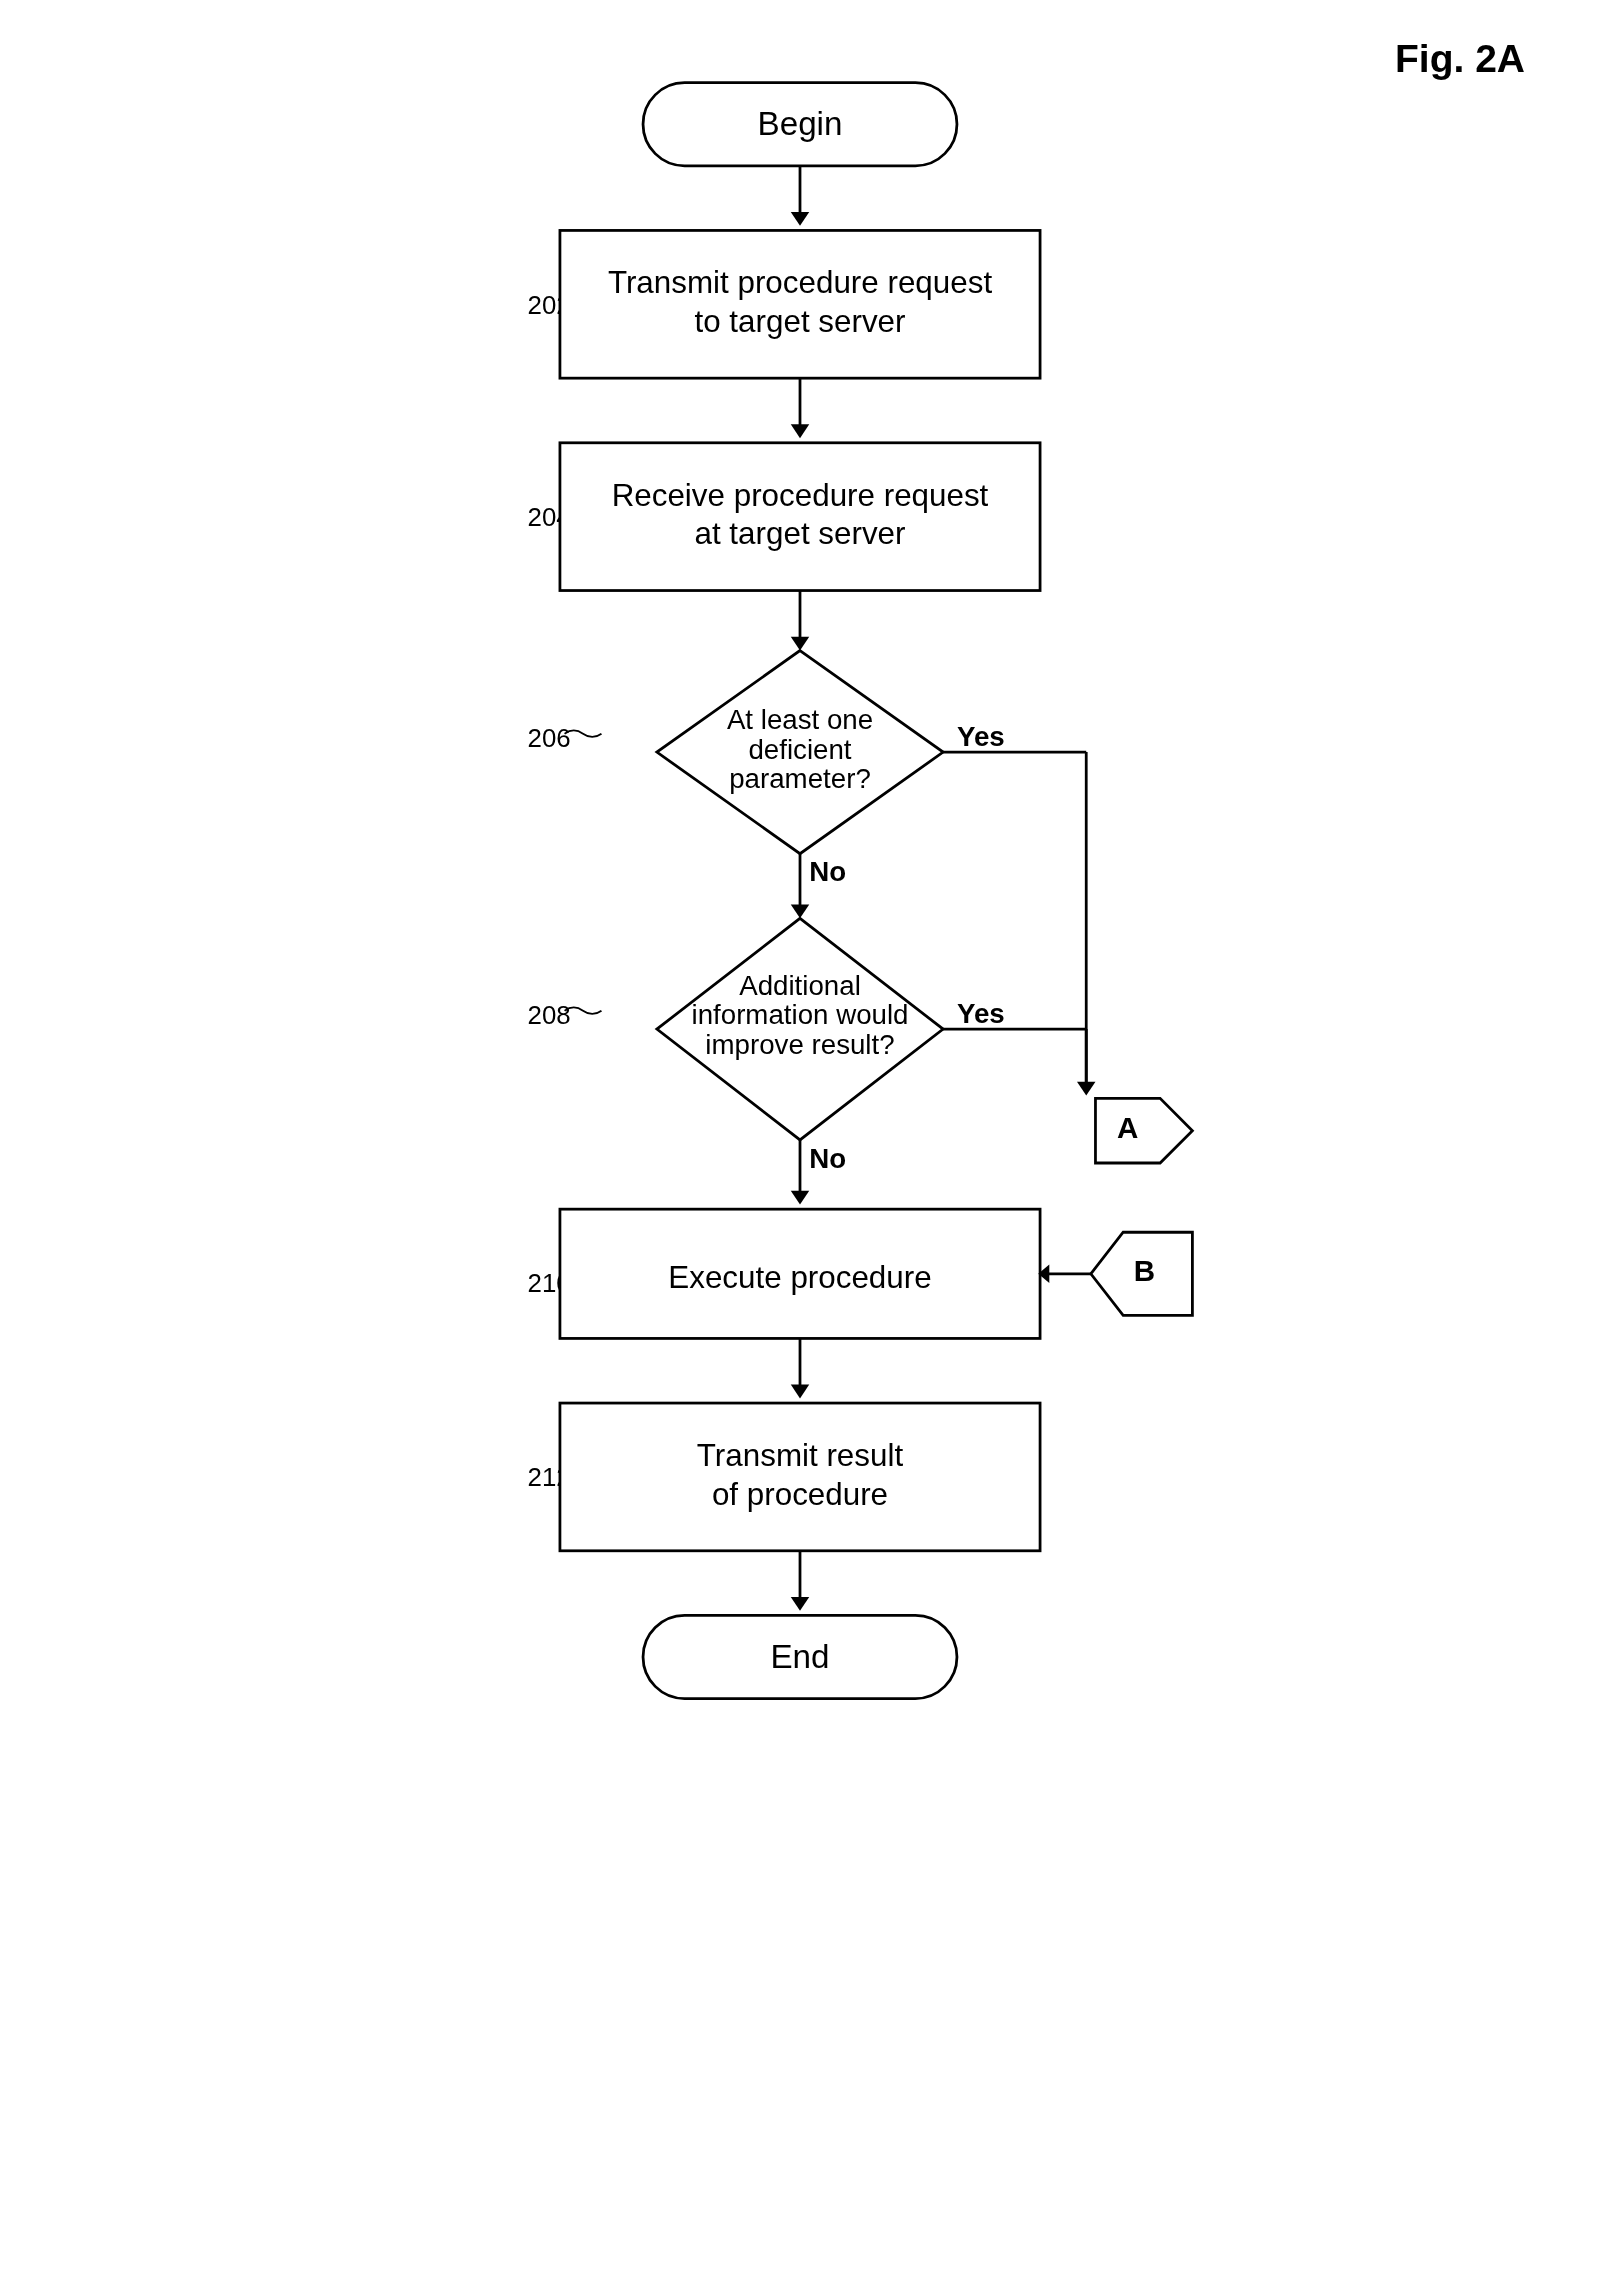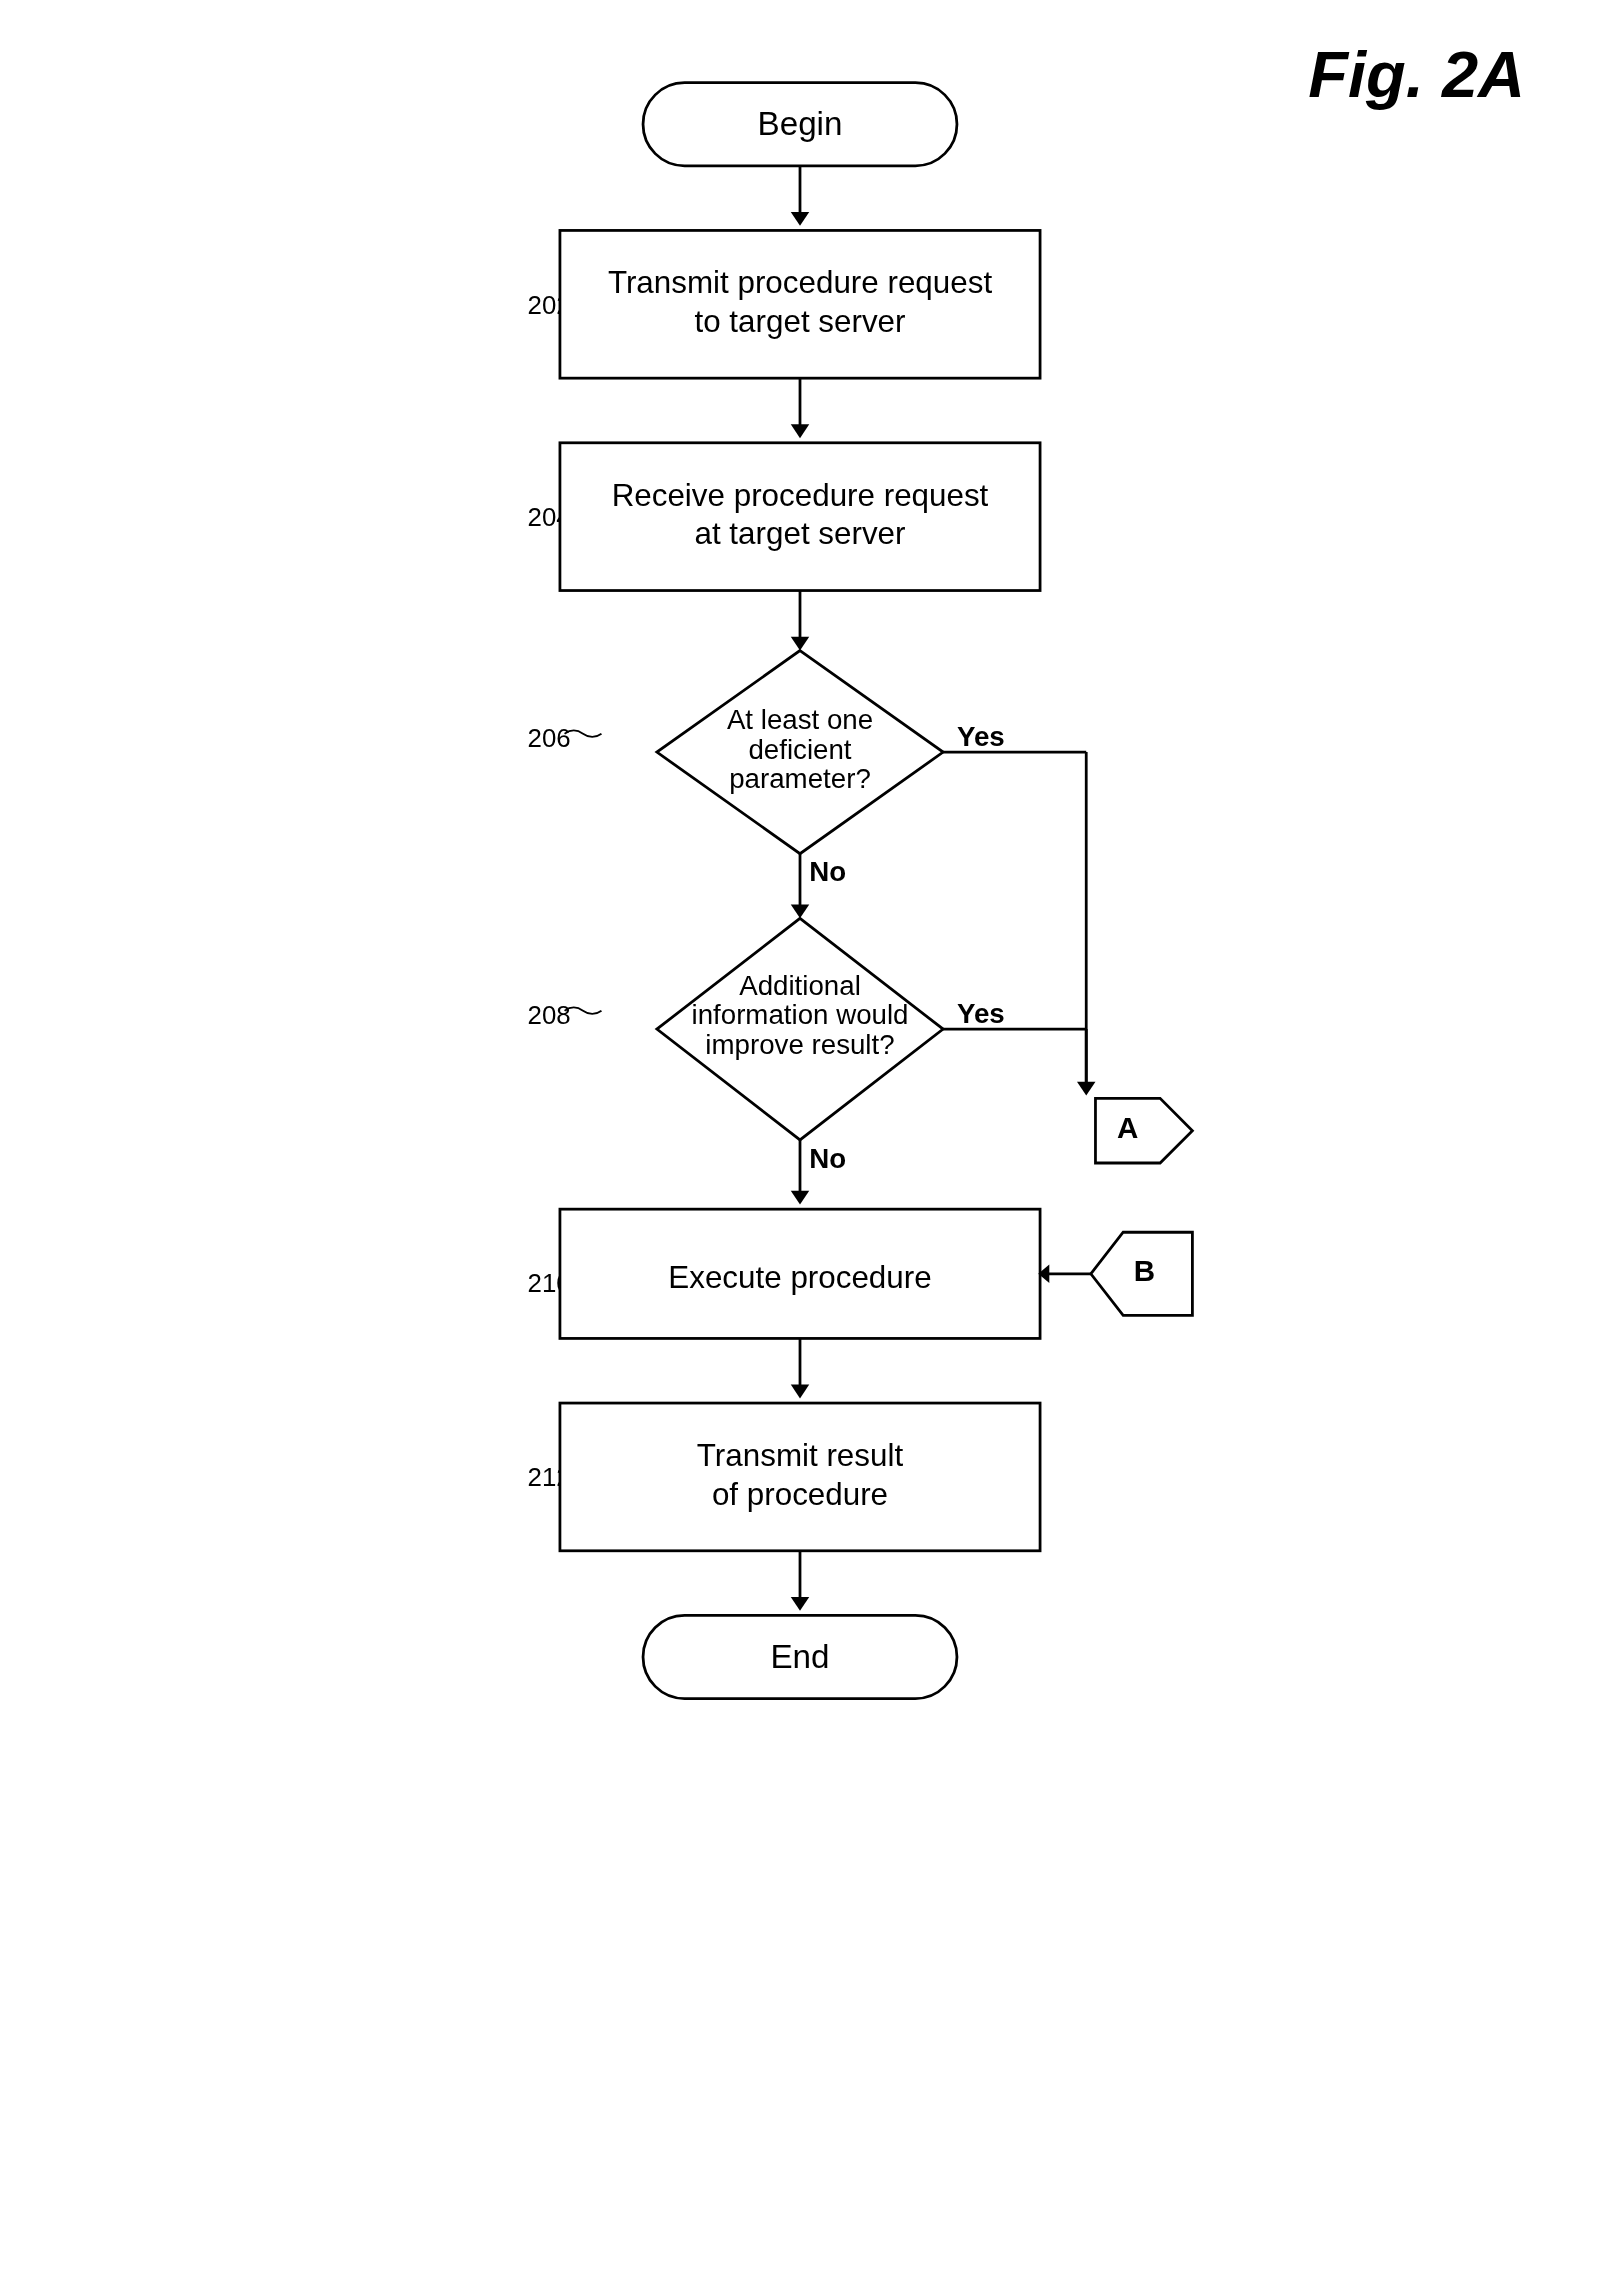--- a/index.html
+++ b/index.html
@@ -9,23 +9,22 @@
       width: 1599px;
       height: 2286px;
       position: relative;
       overflow: hidden;
     }
 
     .fig-title {
       position: absolute;
       top: 37px;
       right: 74px;
-      font-size: 65px;
+      font-size: 39px;
       font-weight: bold;
-      font-style: italic;
       color: #000;
     }
   </style>
 </head>
 <body>
 
 <div class="fig-title">Fig. 2A</div>
 
 <svg xmlns="http://www.w3.org/2000/svg" viewBox="0 0 900 2350" width="831" style="position:absolute; left:50%; transform:translateX(-50%); top:55px;">
 

